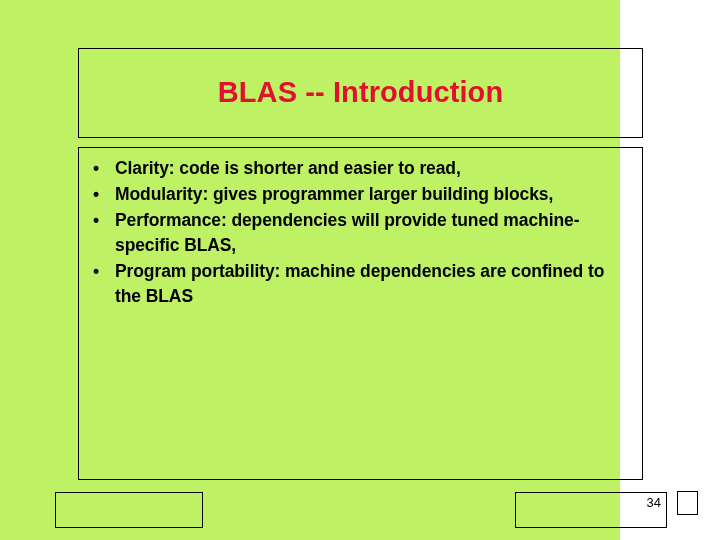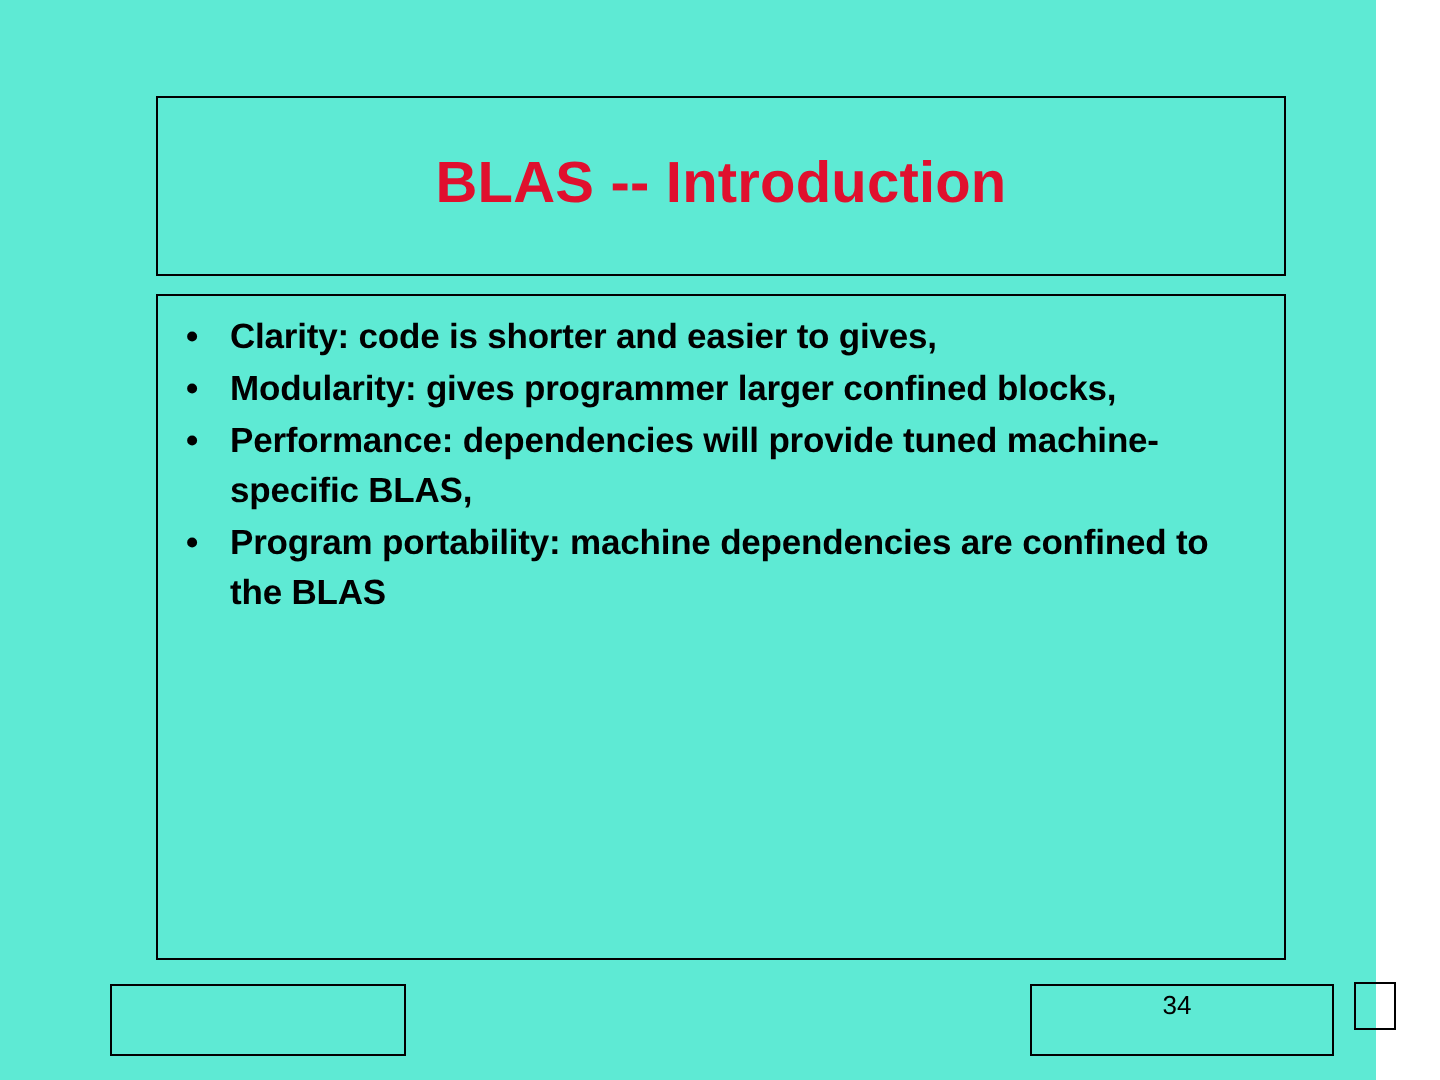--- a/index.html
+++ b/index.html
@@ -13,23 +13,23 @@
     position: relative;
     overflow: hidden;
     font-family: "Liberation Sans", sans-serif;
     -webkit-font-smoothing: none;
   }
 
   .slide {
     position: absolute;
     left: 0;
     top: 0;
-    width: 688px;
+    width: 620px;
     height: 540px;
-    background: #5eead4;
+    background: #bef264;
   }
 
   
   .title-box {
     position: absolute;
     left: 78px;
     top: 48px;
     width: 565px;
     height: 90px;
     border: 1px solid #000000;
@@ -97,21 +97,21 @@
   .footer-right-box {
     position: absolute;
     left: 515px;
     top: 492px;
     width: 152px;
     height: 36px;
     border: 1px solid #000000;
     box-sizing: border-box;
     display: flex;
     align-items: flex-start;
-    justify-content: center;
+    justify-content: flex-end;
     padding: 2px 5px 17px 0;
   }
   .page-number {
     font-size: 13px;
     color: #000000;
     line-height: 16px;
     font-weight: normal;
   }
   .footer-corner-box {
     position: absolute;
@@ -130,26 +130,26 @@
 
   <div class="title-box">
     <div class="title-text">BLAS -- Introduction</div>
   </div>
 
   <div class="content-box">
     <ul class="bullet-list">
 
       <li class="bullet-item">
         <span class="bullet-marker">•</span>
-        <span>Clarity: code is shorter and easier to gives,</span>
+        <span>Clarity: code is shorter and easier to read,</span>
       </li>
 
       <li class="bullet-item">
         <span class="bullet-marker">•</span>
-        <span>Modularity: gives programmer larger confined blocks,</span>
+        <span>Modularity: gives programmer larger building blocks,</span>
       </li>
 
       <li class="bullet-item">
         <span class="bullet-marker">•</span>
         <span>Performance: dependencies will provide tuned machine-specific BLAS,</span>
       </li>
 
       <li class="bullet-item">
         <span class="bullet-marker">•</span>
         <span>Program portability: machine dependencies are confined to the BLAS</span>

